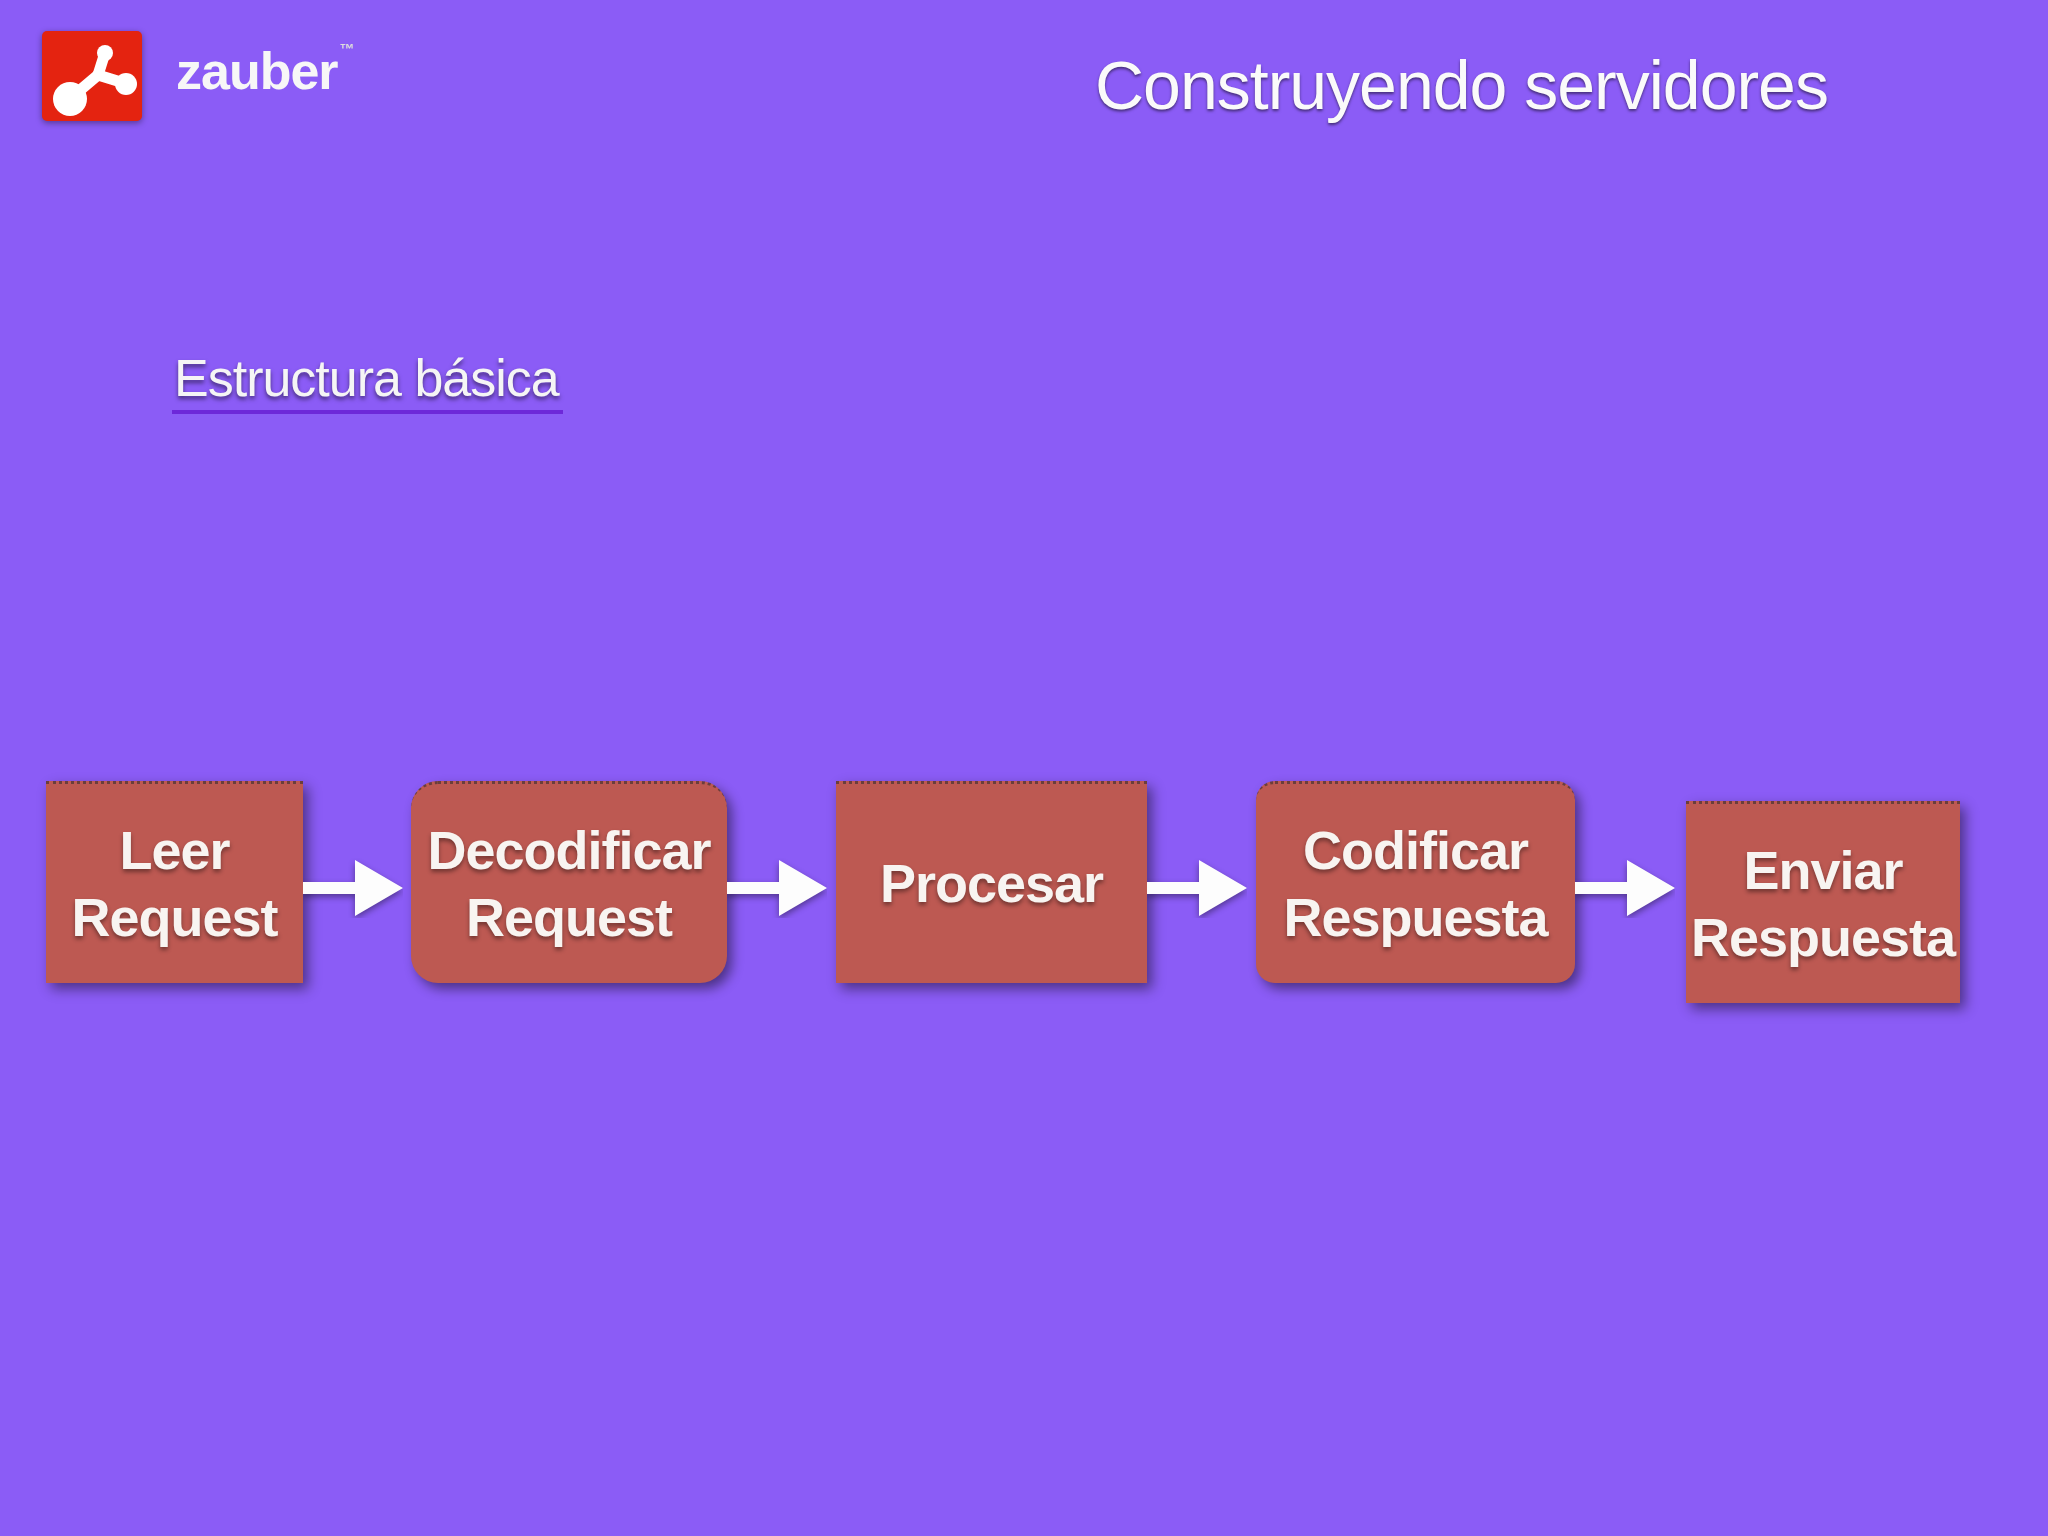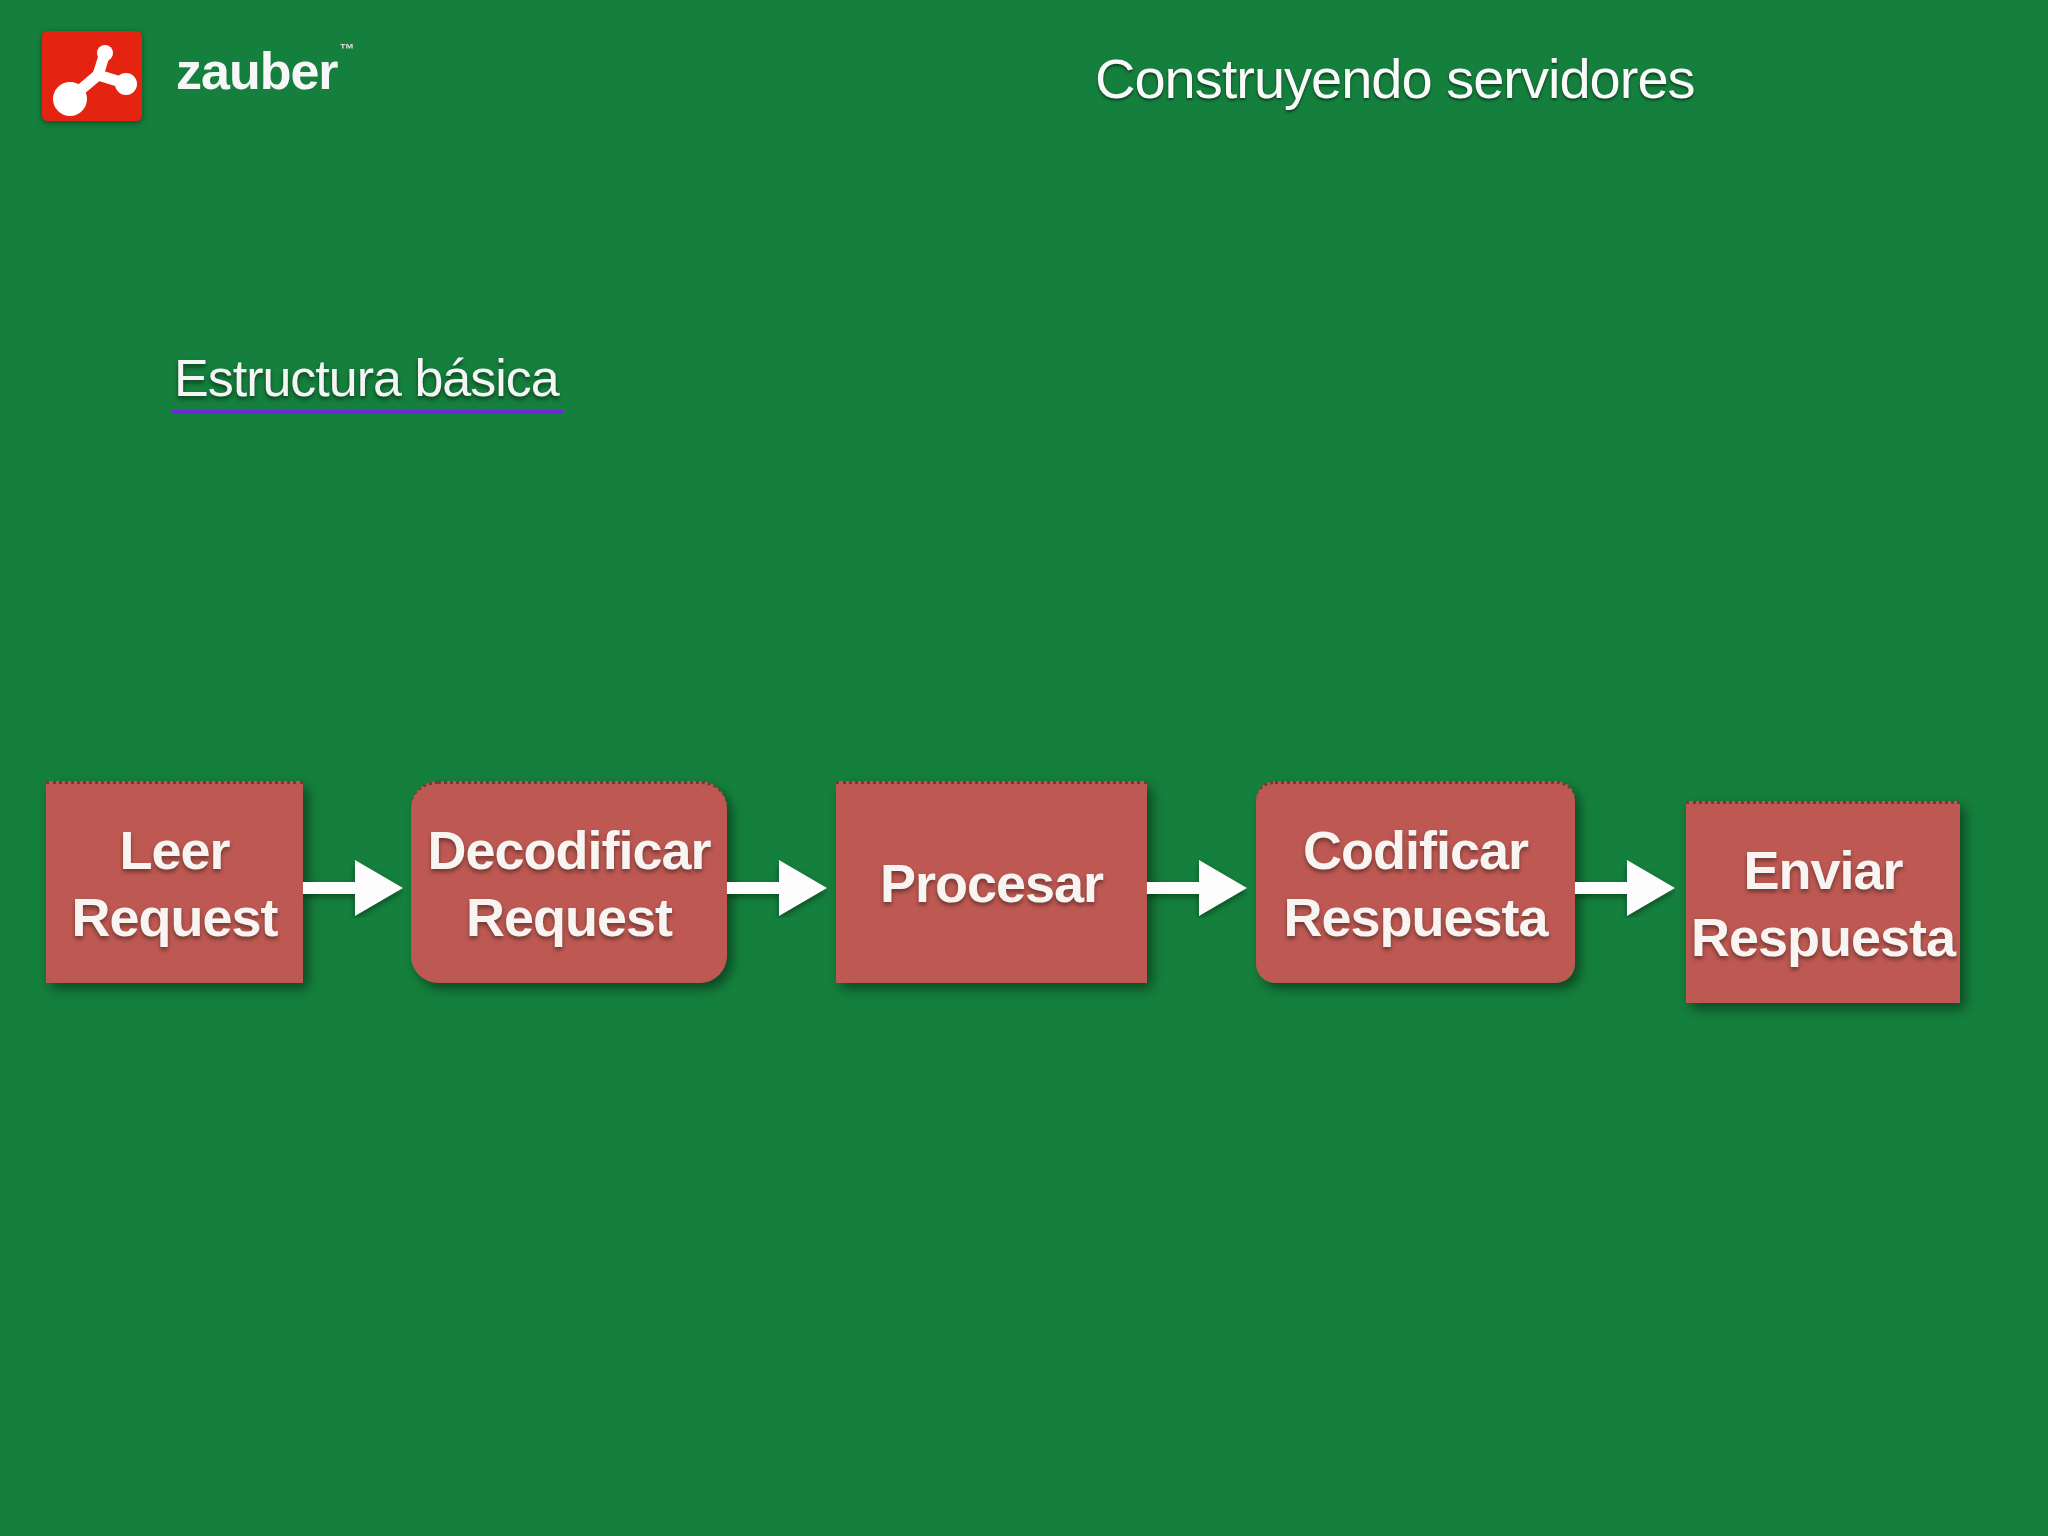--- a/index.html
+++ b/index.html
@@ -4,21 +4,21 @@
 <style>
   html, body {
     margin: 0;
     padding: 0;
     background: #292929;
   }
   .slide {
     position: relative;
     width: 2048px;
     height: 1536px;
-    background: #15803d;
+    background: #8b5cf6;
     overflow: hidden;
     font-family: "Liberation Sans", sans-serif;
   }
 
   
   .logo {
     position: absolute;
     left: 42px;
     top: 31px;
     display: flex;
@@ -50,21 +50,21 @@
     left: 2px;
     color: #dcdcdc;
   }
 
   
   .slide-title {
     position: absolute;
     left: 1095px;
     top: 46px;
     margin: 0;
-    font-size: 56px;
+    font-size: 68px;
     font-weight: normal;
     letter-spacing: -1px;
     color: #fafafa;
     white-space: nowrap;
     text-shadow: 0 2px 3px rgba(0,0,0,0.5);
   }
 
   
   .section-heading {
     position: absolute;

